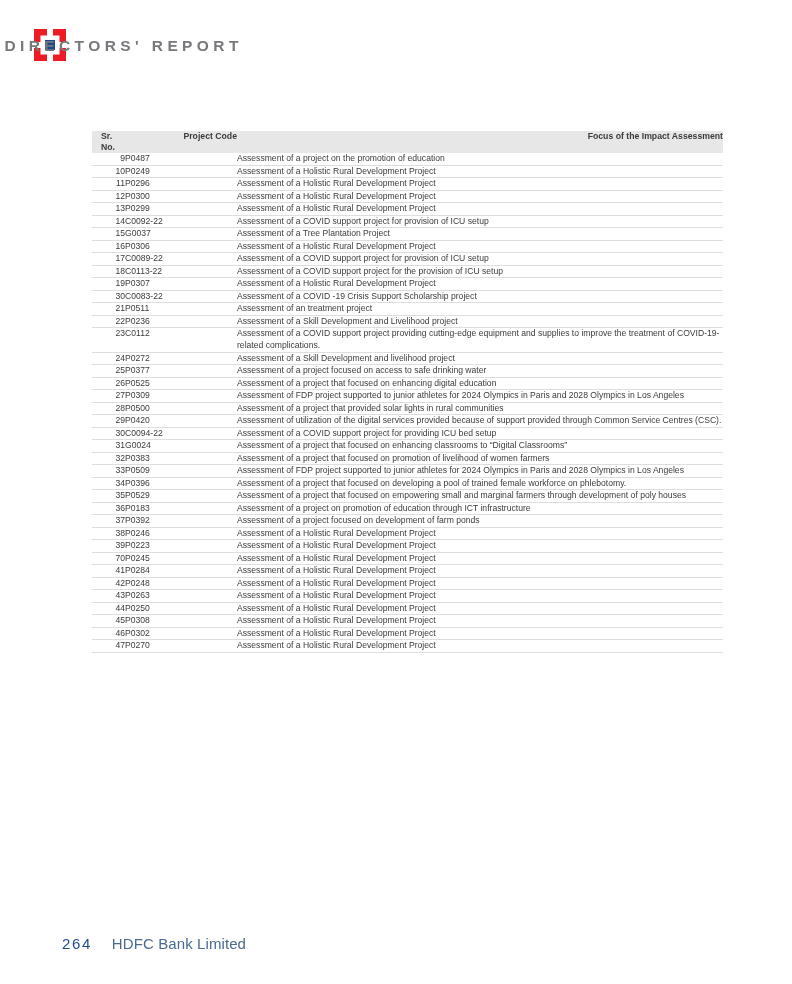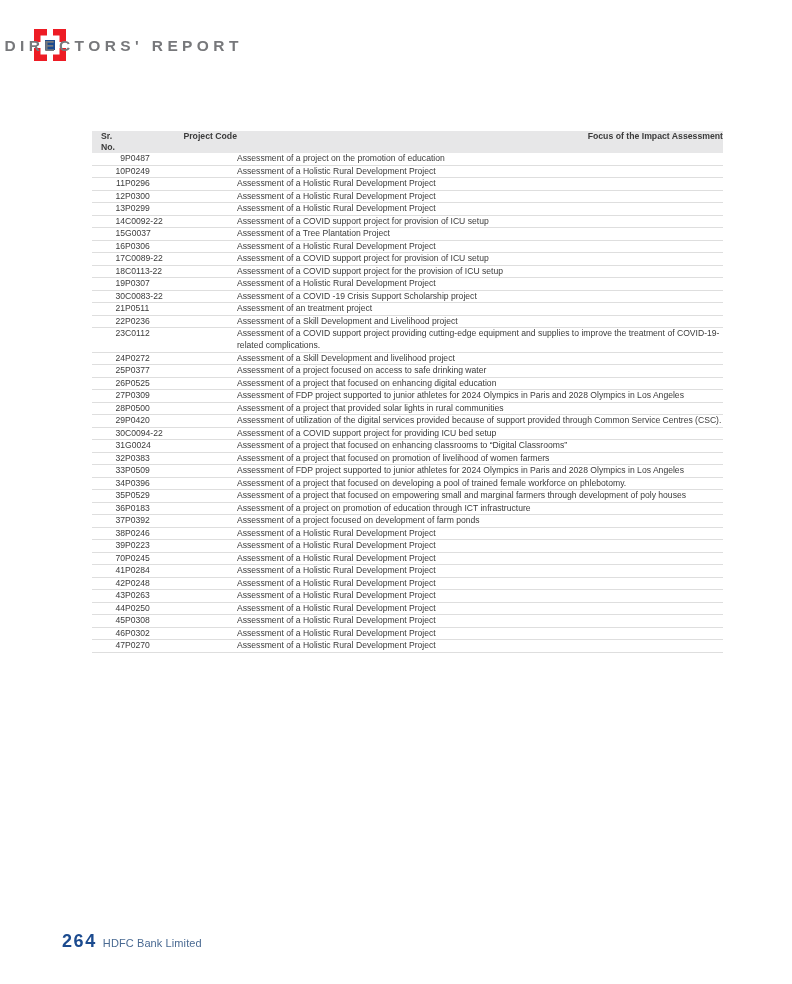--- a/index.html
+++ b/index.html
@@ -121,29 +121,29 @@
 
   
   .page-footer {
     position: absolute;
     left: 62px;
     bottom: 32px;
     display: flex;
     align-items: baseline;
   }
   .folio {
-    font-size: 18px;
-    font-weight: bold;
+    font-size: 15px;
+    font-weight: normal;
     color: #1c4b8f;
     letter-spacing: 1.6px;
   }
   .entity-name {
-    font-size: 11px;
+    font-size: 15px;
     color: #4a6a92;
-    margin-left: 6px;
+    margin-left: 20px;
     letter-spacing: 0.1px;
   }
 </style>
 </head>
 <body>
 
 <div class="page">
 
   <div class="page-header">
 

